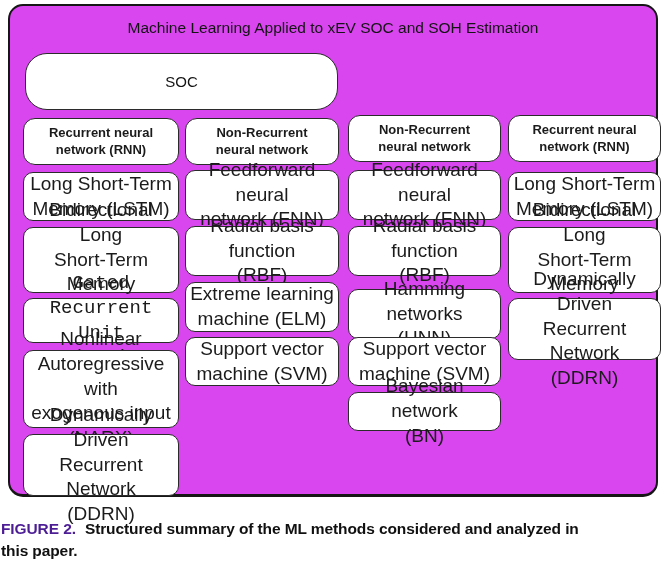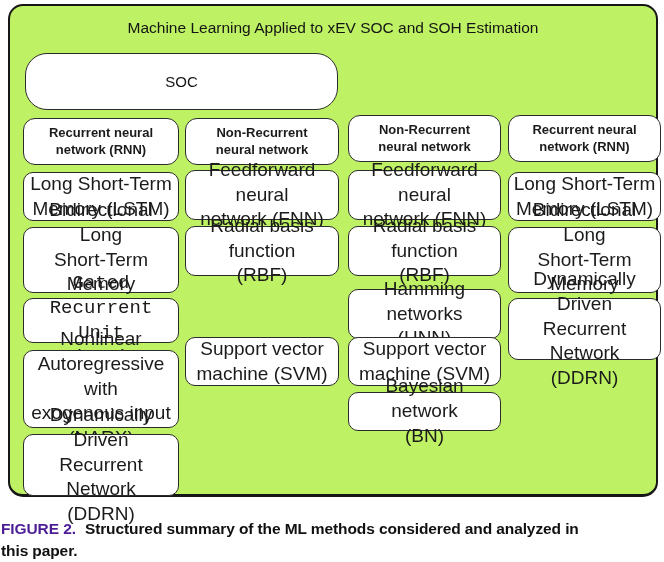--- a/index.html
+++ b/index.html
@@ -6,21 +6,21 @@
   .screen{
     position:relative;width:664px;height:562px;overflow:hidden;
     background:#ffffff;
     font-family:"Liberation Sans", sans-serif;
     color:#1a1a1a;
   }
   .frame{
     position:absolute;left:8px;top:4px;width:650px;height:493px;
     box-sizing:border-box;
     border:2px solid #161616;border-bottom-width:3px;
-    border-radius:15px;background:#bef264;
+    border-radius:15px;background:#d946ef;
   }
   .title{
     position:absolute;left:0;right:0;top:13px;
     text-align:center;font-size:15.5px;color:#141414;
   }
   .hdr{
     position:absolute;box-sizing:border-box;height:57px;top:47px;
     border:1.6px solid #2b2b2b;border-radius:22px;background:#fff;
     display:flex;align-items:center;justify-content:center;
     font-size:15px;color:#141414;
@@ -85,20 +85,22 @@
     <div class="mbox c1 c1r6">Dynamically Driven
 Recurrent Network
 (DDRN)</div>
 
     <div class="mbox hd c2 c2r1">Non-Recurrent
 neural network</div>
     <div class="mbox c2 c2r2">Feedforward neural
 network (FNN)</div>
     <div class="mbox c2 c2r3">Radial basis function
 (RBF)</div>
+    <div class="mbox c2 c2r4">Extreme learning
+machine (ELM)</div>
     <div class="mbox c2 c2r5">Support vector
 machine (SVM)</div>
 
     <div class="mbox hd c3 c3r1">Non-Recurrent
 neural network</div>
     <div class="mbox c3 c3r2">Feedforward neural
 network (FNN)</div>
     <div class="mbox c3 c3r3">Radial basis function
 (RBF)</div>
     <div class="mbox c3 c3r4">Hamming networks

